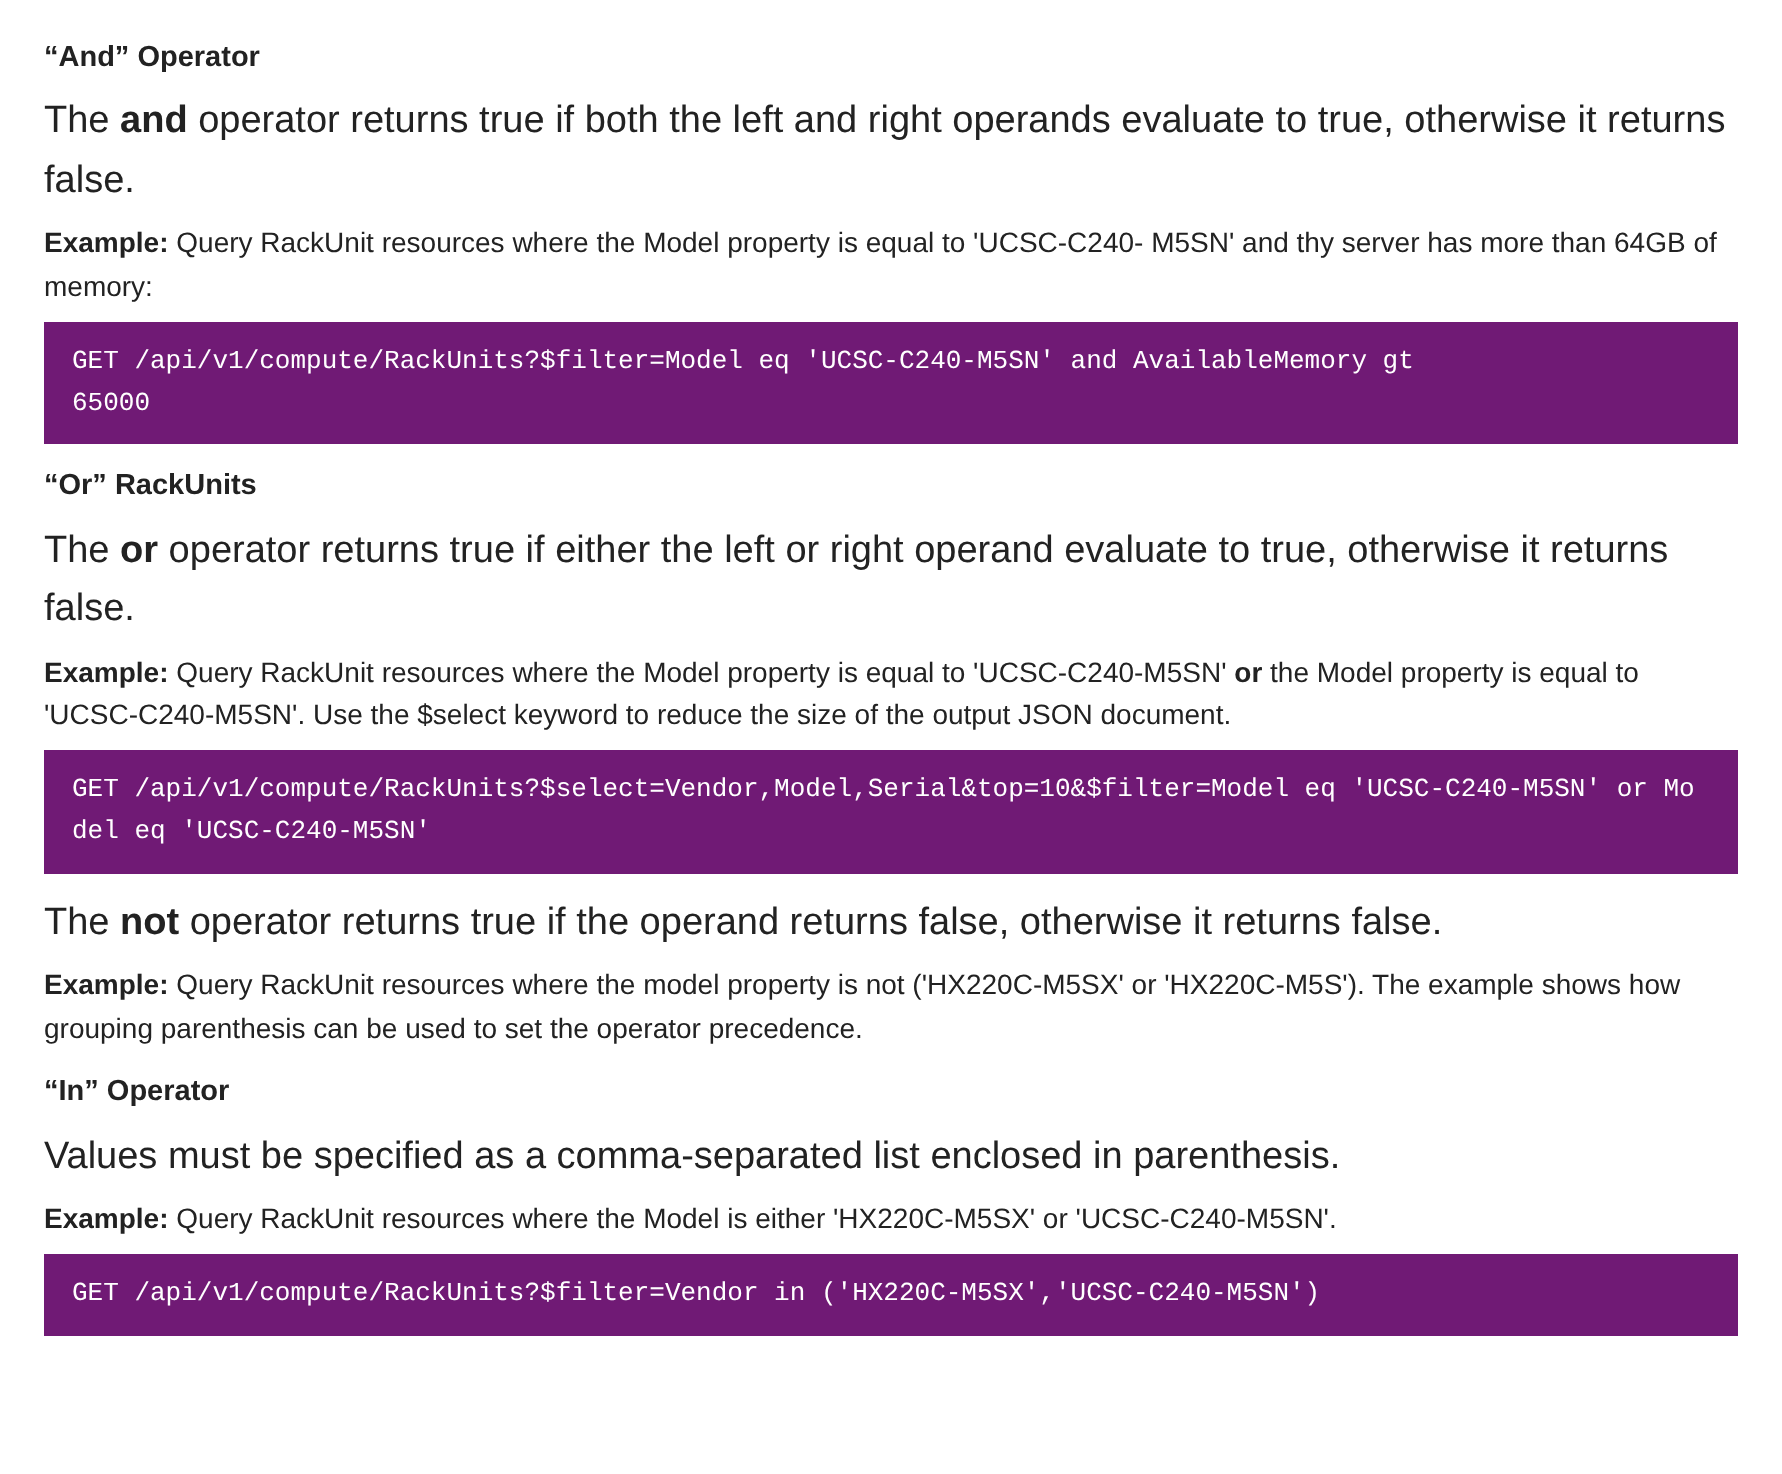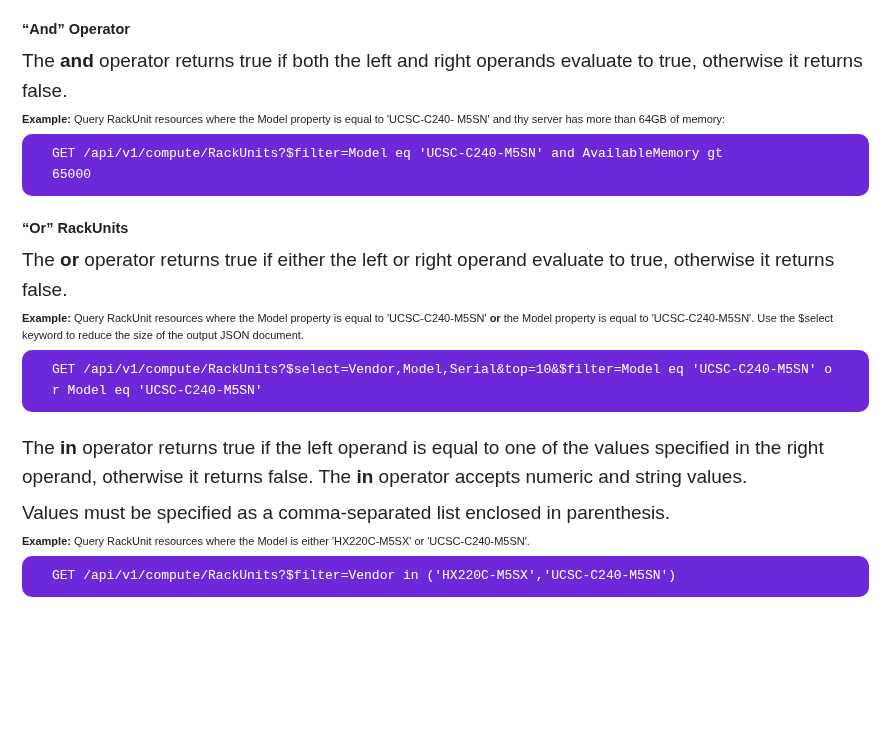--- a/index.html
+++ b/index.html
@@ -7,46 +7,46 @@
       font-family: Arial, sans-serif;
       font-size: 13.5px;
       color: #222;
       background: #fff;
       width: 891px;
       min-height: 737px;
       padding: 18px 22px 18px 22px;
       line-height: 1.55;
     }
     .section {
-      margin-bottom: 21px;
+      margin-bottom: 10px;
     }
     .section-title {
       font-weight: bold;
       font-size: 14.5px;
       margin-bottom: 6px;
     }
     .section-desc {
       margin-bottom: 6px;
       font-size: 19px;
     }
     .section-example {
       margin-bottom: 6px;
-      font-size: 11px;
+      font-size: 14px;
     }
     .section-example b {
       font-weight: bold;
     }
     .code-block {
-      background: #6d28d9;
+      background: #701a75;
       color: #fff;
       font-family: 'Courier New', Courier, monospace;
       font-size: 13px;
-      padding: 10px 30px;
+      padding: 10px 14px;
       margin-bottom: 10px;
-      border-radius: 10px;
+      border-radius: 0;
       white-space: pre-wrap;
       word-break: break-all;
       line-height: 1.6;
     }
   </style>
 </head>
 <body>
 
 <div class="section">
   <div class="section-title">“And” Operator</div>
@@ -65,26 +65,30 @@
   <div class="section-desc">
     The <b>or</b> operator returns true if either the left or right operand evaluate to true, otherwise it returns false.
   </div>
   <div class="section-example">
     <b>Example:</b> Query RackUnit resources where the Model property is equal to 'UCSC-C240-M5SN' <b>or</b> the Model property is equal to 'UCSC-C240-M5SN'. Use the $select keyword to reduce the size of the output JSON document.
   </div>
   <div class="code-block">GET /api/v1/compute/RackUnits?$select=Vendor,Model,Serial&amp;top=10&amp;$filter=Model eq 'UCSC-C240-M5SN' or Model eq 'UCSC-C240-M5SN'</div>
 </div>
 
 <div class="section">
+  <div class="section-desc">
+    The <b>not</b> operator returns true if the operand returns false, otherwise it returns false.
+  </div>
+  <div class="section-example">
+    <b>Example:</b> Query RackUnit resources where the model property is not ('HX220C-M5SX' or 'HX220C-M5S'). The example shows how grouping parenthesis can be used to set the operator precedence.
+  </div>
 </div>
 
 <div class="section">
-  <div class="section-desc">
-    The <b>in</b> operator returns true if the left operand is equal to one of the values specified in the right operand, otherwise it returns false. The <b>in</b> operator accepts numeric and string values.
-  </div>
+  <div class="section-title">“In” Operator</div>
   <div class="section-desc" style="margin-top:6px;">
     Values must be specified as a comma-separated list enclosed in parenthesis.
   </div>
   <div class="section-example" style="margin-top:6px;">
     <b>Example:</b> Query RackUnit resources where the Model is either 'HX220C-M5SX' or 'UCSC-C240-M5SN'.
   </div>
   <div class="code-block">GET /api/v1/compute/RackUnits?$filter=Vendor in ('HX220C-M5SX','UCSC-C240-M5SN')</div>
 </div>
 
 </body></html>

